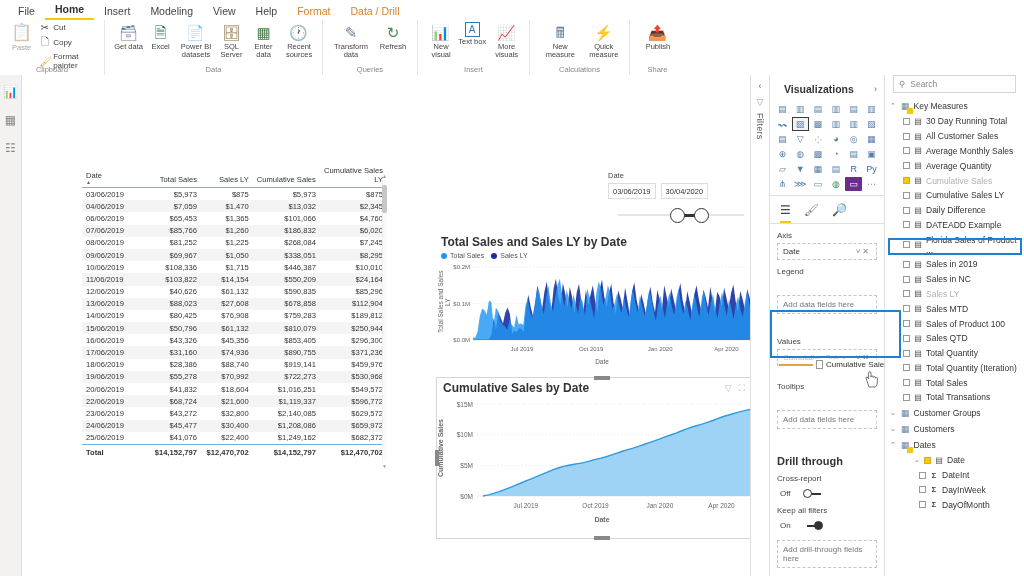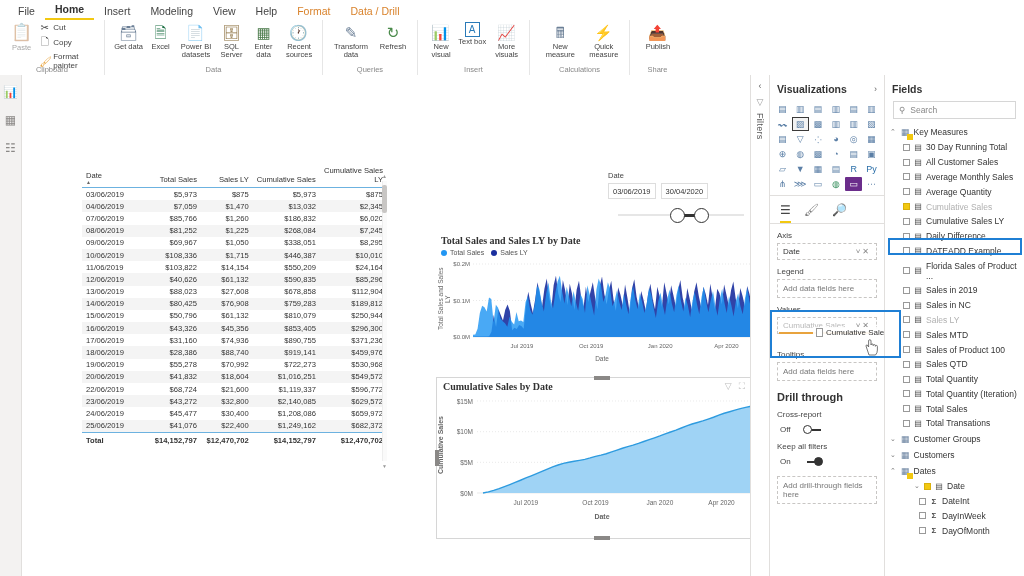--- a/index.html
+++ b/index.html
@@ -66,21 +66,21 @@
   .slicer .lab { font-size:7.5px; color:#444; margin-bottom:3px; }
   .slicer .boxes { display:flex; gap:5px; }
   .slicer .dbox { border:1px solid #ddd; background:#fff; font-size:7.5px; padding:2.5px 4px; color:#333; }
   .slider-wrap { position:relative; margin-top:8px; height:16px; }
   .slider-track { position:absolute; left:10px; right:4px; top:7px; height:2px; background:#e6e6e6; }
   .slider-fill { position:absolute; left:68px; width:22px; top:7px; height:2.5px; background:#333; }
   .handle { position:absolute; top:1px; width:15px; height:15px; border:1.7px solid #333; border-radius:50%; background:#fff; }
 
   
   .vis1 { position:absolute; left:415px; top:158px; width:330px; height:135px; background:#fff; }
-  .vis-title { font-size:10px; font-weight:bold; color:#333; padding:2px 0 0 4px;font-family:Liberation Serif, serif; }
+  .vis-title { font-size:12px; font-weight:bold; color:#333; padding:2px 0 0 4px; }
   .legend { display:flex; gap:7px; padding:3px 0 0 4px; align-items:center; }
   .legend .li { display:flex; align-items:center; gap:3px; font-size:7px; color:#555; }
   .dot { width:6px; height:6px; border-radius:50%; display:inline-block; }
   .chart-body { position:relative; margin-top:2px; }
   .ylab-rot { position:absolute; left:0; top:6px; writing-mode:vertical-rl; transform:rotate(180deg);
               font-size:6.5px; color:#666; height:70px; text-align:center; }
   .xlab-c { text-align:center; font-size:6.5px; color:#666; margin-top:0px; }
 
   
   .vis2 { position:absolute; left:415px; top:303px; width:330px; height:160px; background:#fff;
@@ -94,34 +94,34 @@
   .filters-rail { position:absolute; left:750px; top:75px; width:20px; height:501px;
                   background:#fff; border-left:1px solid #e1dfdd; border-right:1px solid #e1dfdd;
                   display:flex; flex-direction:column; align-items:center; padding-top:6px; gap:6px; }
   .filters-rail .chev { font-size:9px; color:#666; }
   .filters-rail .fi { font-size:9px; color:#999; }
   .filters-rail .vtext { writing-mode:vertical-rl; font-size:9px; color:#555; letter-spacing:.3px; }
 
   
   .vizpane { position:absolute; left:770px; top:75px; width:115px; height:501px;
              background:#fff; border-right:1px solid #e1dfdd; overflow:hidden; }
-  .pane-head { display:flex; justify-content:space-between; align-items:center; padding:8px 7px 6px; }
+  .pane-head { display:flex; justify-content:space-between; align-items:center; padding:8px 7px 6px;margin-left:7px; }
   .pane-title { font-size:10.5px; font-weight:bold; color:#333; }
   .pane-chev { font-size:9px; color:#666; }
   .vizgrid { display:grid; grid-template-columns:repeat(6, 1fr); gap:1px; padding:1px 4px 4px; }
   .vcell { height:14px; display:flex; align-items:center; justify-content:center; font-size:9px;
            color:#5b7fa6; border:1px solid transparent; }
   .vcell.sel { border:1.5px solid #3b3a39; background:#f2f2f2; }
   .vcell.purple { background:#6b2d8b; color:#fff; border-radius:1px; }
   .pane-div { border-top:1px solid #e1dfdd; }
   .wellTabs { display:flex; gap:13px; padding:7px 10px 0; position:relative; }
   .wellTabs .wt { font-size:12px; color:#7a7a7a; padding-bottom:4px; }
   .wellTabs .wt.sel { border-bottom:2px solid #f2c811; color:#444; }
   .well-label { font-size:8px; color:#444; padding:7px 7px 3px; }
-  .well-box { margin:0 7px; border:1px dashed #c8c6c4; background:#fff; font-size:8px;
+  .well-box { margin:16px 7px; border:1px dashed #c8c6c4; background:#fff; font-size:8px;
               color:#777; padding:4px 5px; }
   .well-chip { margin:0 7px; border:1px dashed #c8c6c4; background:#fff; font-size:8px;
                color:#333; padding:3px 5px; display:flex; justify-content:space-between; align-items:center; }
   .chip-actions { color:#888; font-size:8px; letter-spacing:2px; }
   .drill-title { font-size:11px; font-weight:bold; color:#333; padding:10px 7px 5px; }
   .toggle-row { display:flex; align-items:flex-start; gap:12px; padding:3px 7px 6px 10px; font-size:8px; color:#444; }
   .tg { position:relative; width:20px; height:9px; }
   .tg .line { position:absolute; left:4px; top:3.5px; width:14px; height:2px; background:#333; }
   .tg .knob { position:absolute; top:0; width:9px; height:9px; border-radius:50%; border:1.6px solid #333; background:#fff; }
   .tg.on .knob { background:#333; right:0; }
@@ -322,20 +322,27 @@
                 <td>$875</td>
                 <td>$5,973</td>
                 <td>$875</td>
               </tr>
               <tr>
                 <td class="l">04/06/2019</td>
                 <td>$7,059</td>
                 <td>$1,470</td>
                 <td>$13,032</td>
                 <td>$2,345</td>
+              </tr>
+              <tr>
+                <td class="l">06/06/2019</td>
+                <td>$65,453</td>
+                <td>$1,365</td>
+                <td>$101,066</td>
+                <td>$4,760</td>
               </tr>
               <tr>
                 <td class="l">07/06/2019</td>
                 <td>$85,766</td>
                 <td>$1,260</td>
                 <td>$186,832</td>
                 <td>$6,020</td>
               </tr>
               <tr>
                 <td class="l">08/06/2019</td>
@@ -661,23 +668,20 @@
       <span>On</span>
       <span class="tg on">
           <span class="line"></span>
           <span class="knob"></span>
         </span>
     </div>
     <div class="well-box" style="margin-top:4px">Add drill-through fields here</div>
   </div>
 
   <div class="fieldspane">
-    <div class="pane-head">
-      <span class="pane-title">Fields</span>
-    </div>
     <div class="search-box">
       <span>⚲</span>
       <span>Search</span>
     </div>
     <div id="fieldslist" style="margin-top:5px">
         <div class="fgroup">
           <span class="chev">⌃</span>
           <span class="tbl-ico">▦<span class="keybadge"></span></span>
           <span>Key Measures</span>
         </div>

